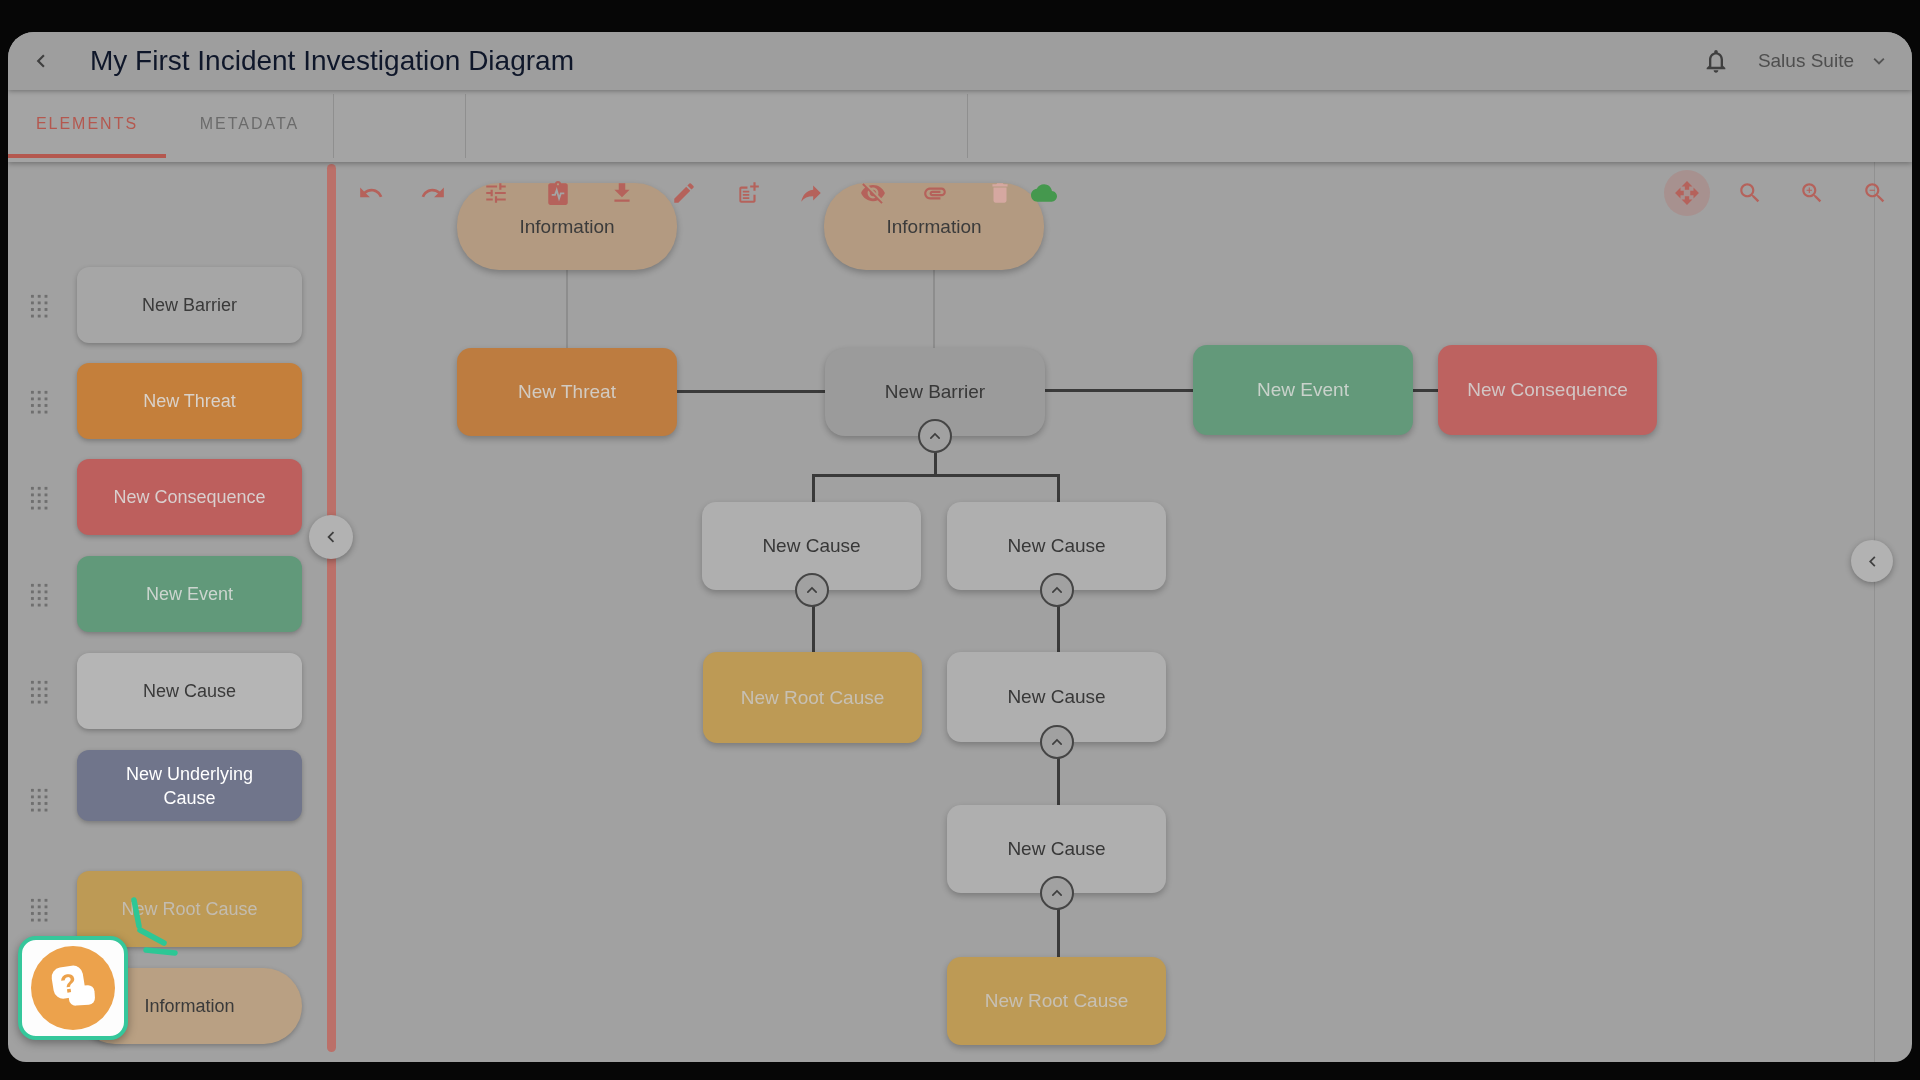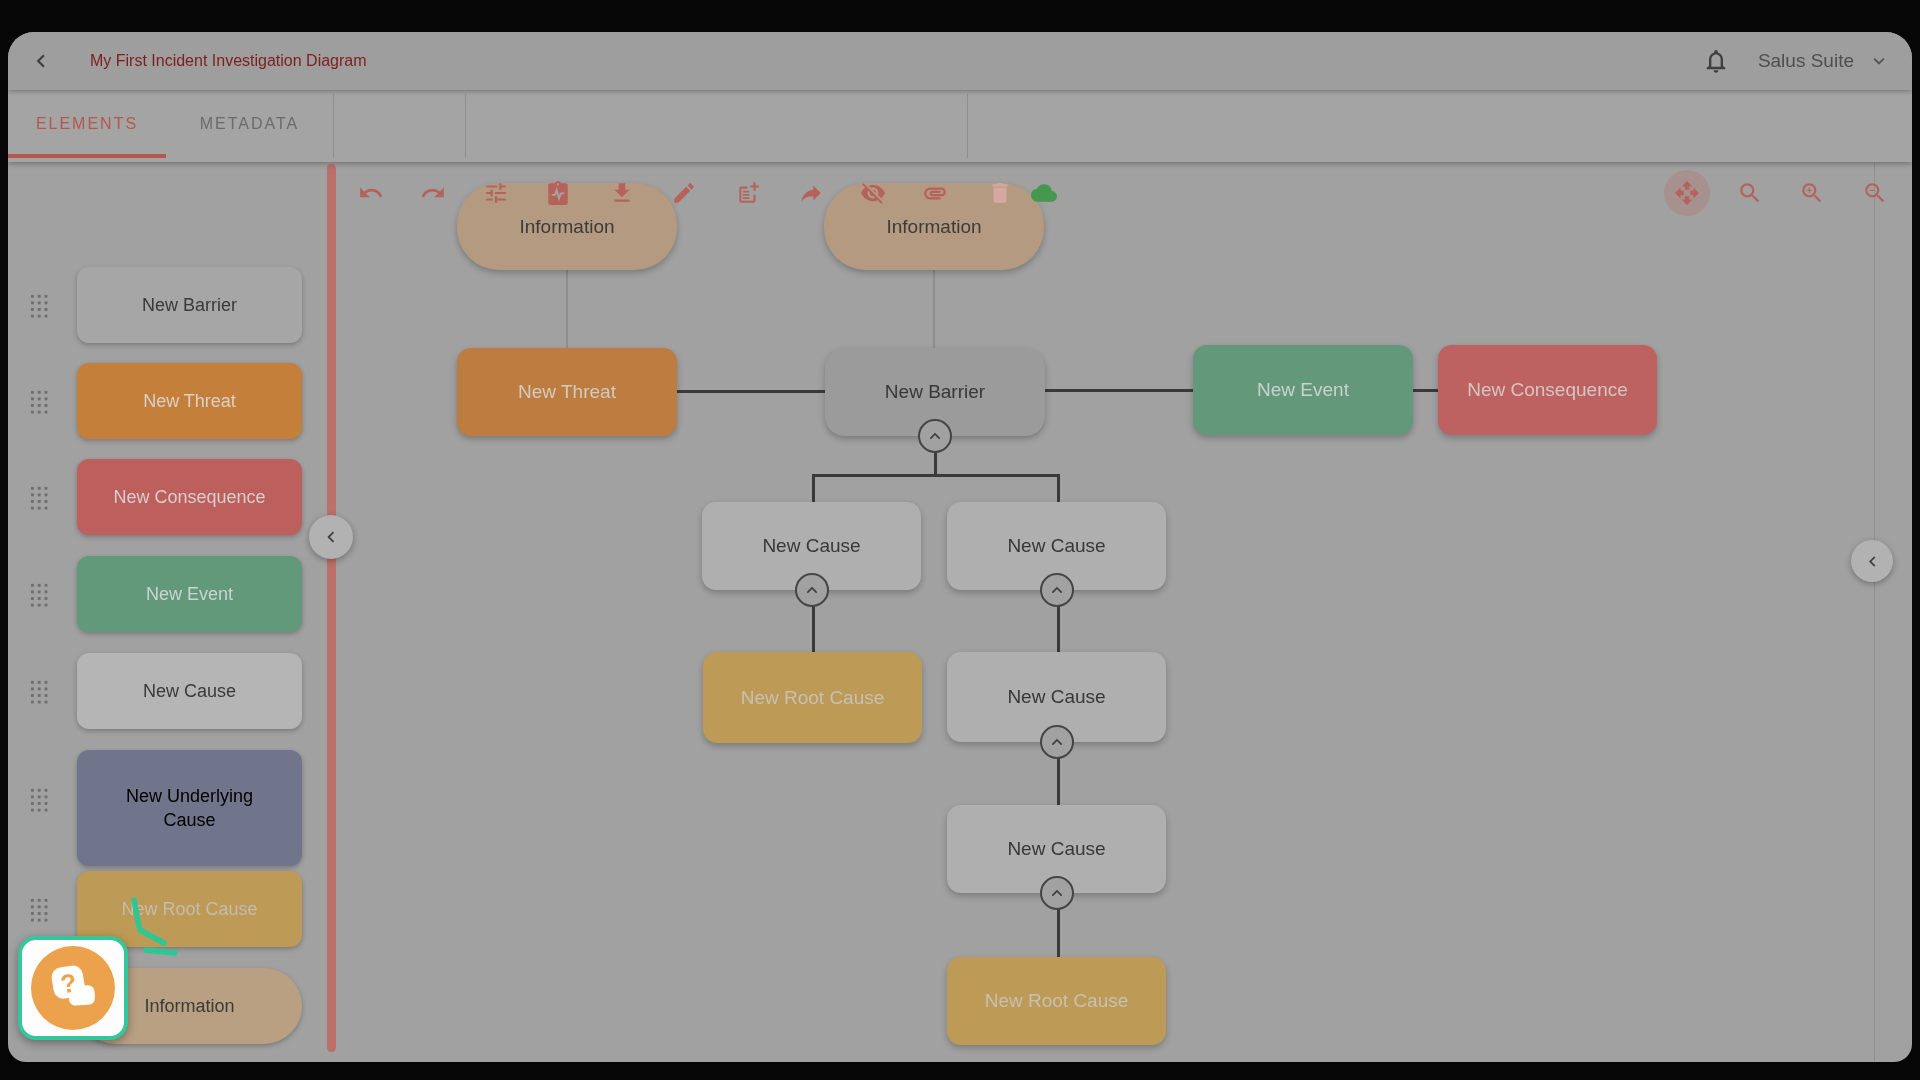--- a/index.html
+++ b/index.html
@@ -1,19 +1,19 @@
 <!DOCTYPE html>
 <html><head>
 <meta charset="utf-8">
 <style>
   html,body{margin:0;padding:0;width:1920px;height:1080px;background:#060606;font-family:"Liberation Sans",sans-serif;overflow:hidden;}
   .window{position:absolute;left:8px;top:32px;width:1904px;height:1030px;background:#a1a1a1;border-radius:26px 26px 18px 18px;overflow:hidden;}
   
   .hdr{position:absolute;left:0;top:0;right:0;height:58px;background:#9e9e9e;box-shadow:0 1px 5px rgba(0,0,0,.32);z-index:30;display:flex;align-items:center;}
-  .hdr-title{font-size:16px;font-weight:500;color:#7f1d1d;margin-left:34px;}
+  .hdr-title{font-size:28px;font-weight:500;color:#0f172a;margin-left:34px;}
   .back-btn{margin-left:18px;width:30px;height:30px;display:flex;align-items:center;justify-content:center;cursor:pointer;}
   .hdr-right{position:absolute;right:22px;top:0;height:100%;display:flex;align-items:center;gap:28px;}
   .account{display:flex;align-items:center;gap:14px;color:#4e4e4e;font-size:19px;}
   
   .bar{position:absolute;left:0;top:58px;right:0;height:72px;background:#a4a4a4;box-shadow:0 2px 5px rgba(0,0,0,.28);z-index:20;}
   .tab{position:absolute;top:0;height:68px;display:flex;align-items:center;justify-content:center;font-size:16px;letter-spacing:2px;font-weight:500;cursor:pointer;}
   .tab.active{color:#b4584f;}
   .tab.inactive{color:#6b6b6b;}
   .tab-underline{position:absolute;left:0;top:64px;width:158px;height:4px;background:#b4584f;}
   .vdiv{position:absolute;top:4px;height:64px;width:1px;background:#8f8f8f;}
@@ -255,21 +255,21 @@
   <div class="side-item" style="top:524px;height:76px;background:#61997a;color:#ccd5cf;">
       <span>New Event</span>
     </div>
 
   <div class="handle" style="top:659px;"></div>
   <div class="side-item" style="top:621px;height:76px;background:#b5b5b5;color:#3a3a3a;">
       <span>New Cause</span>
     </div>
 
   <div class="handle" style="top:767px;"></div>
-  <div class="side-item" style="top:718px;height:116px;background:#70758b;color:#000000;padding:0 42px;box-sizing:border-box;">
+  <div class="side-item" style="top:718px;height:71px;background:#70758b;color:#ffffff;padding:0 42px;box-sizing:border-box;">
       <span>New Underlying Cause</span>
     </div>
 
   <div class="handle" style="top:877px;"></div>
   <div class="side-item" style="top:839px;height:76px;background:#bd9a55;color:#c3bcb0;">
       <span>New Root Cause</span>
     </div>
 
   <div class="handle" style="top:974px;"></div>
   <div class="side-item" style="top:936px;height:76px;background:#b9a083;color:#3a3a3a;border-radius:38px;">

